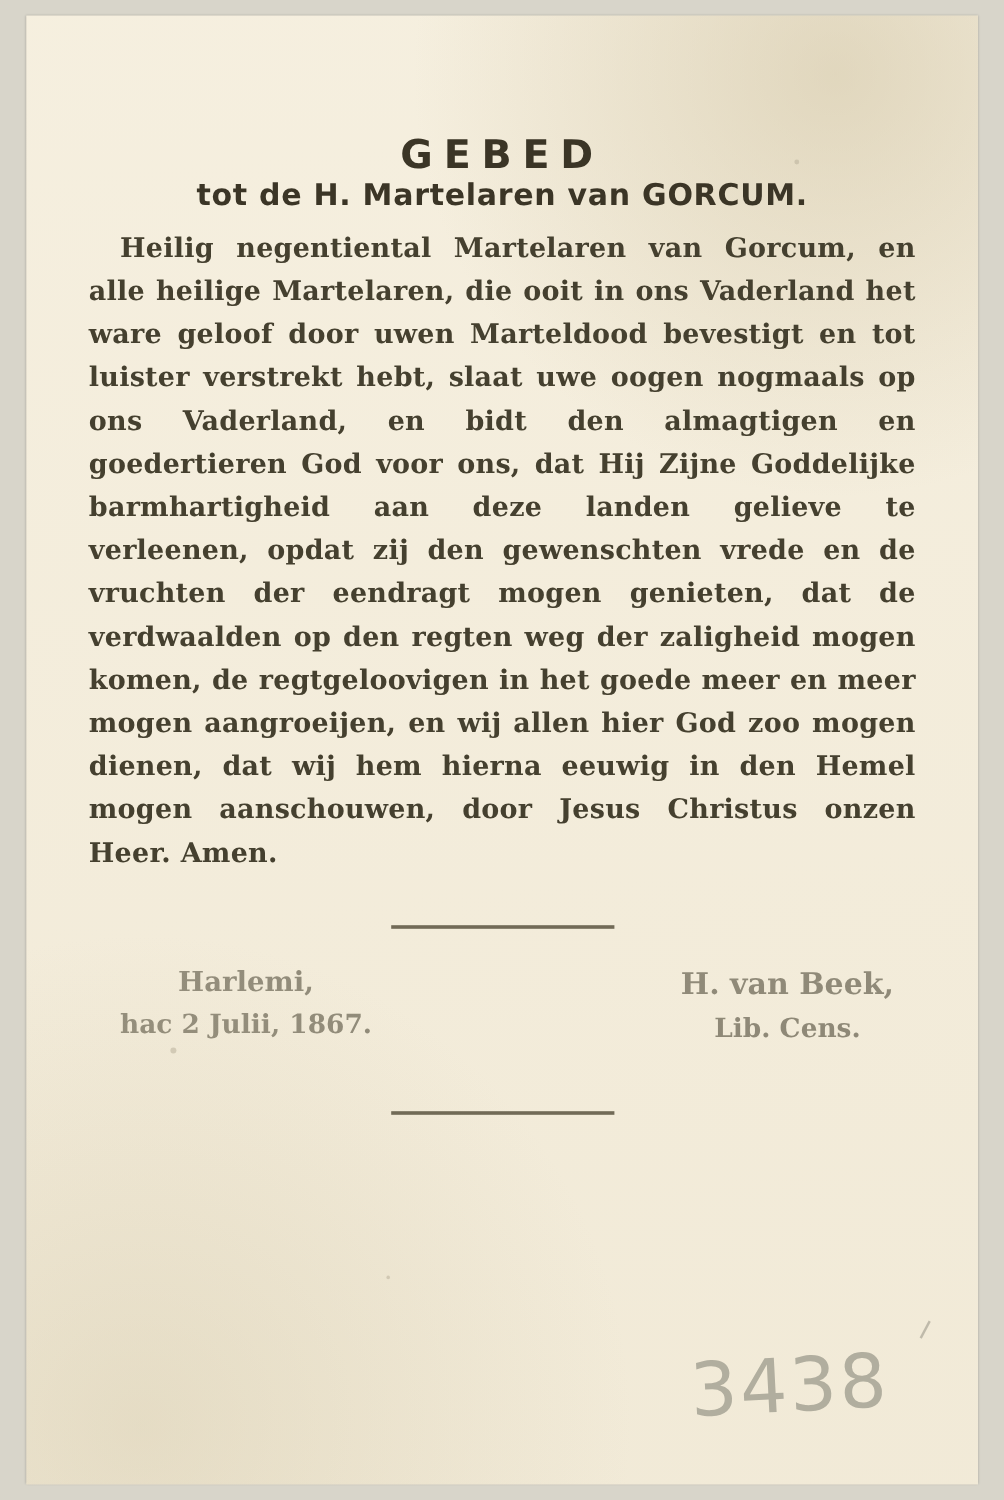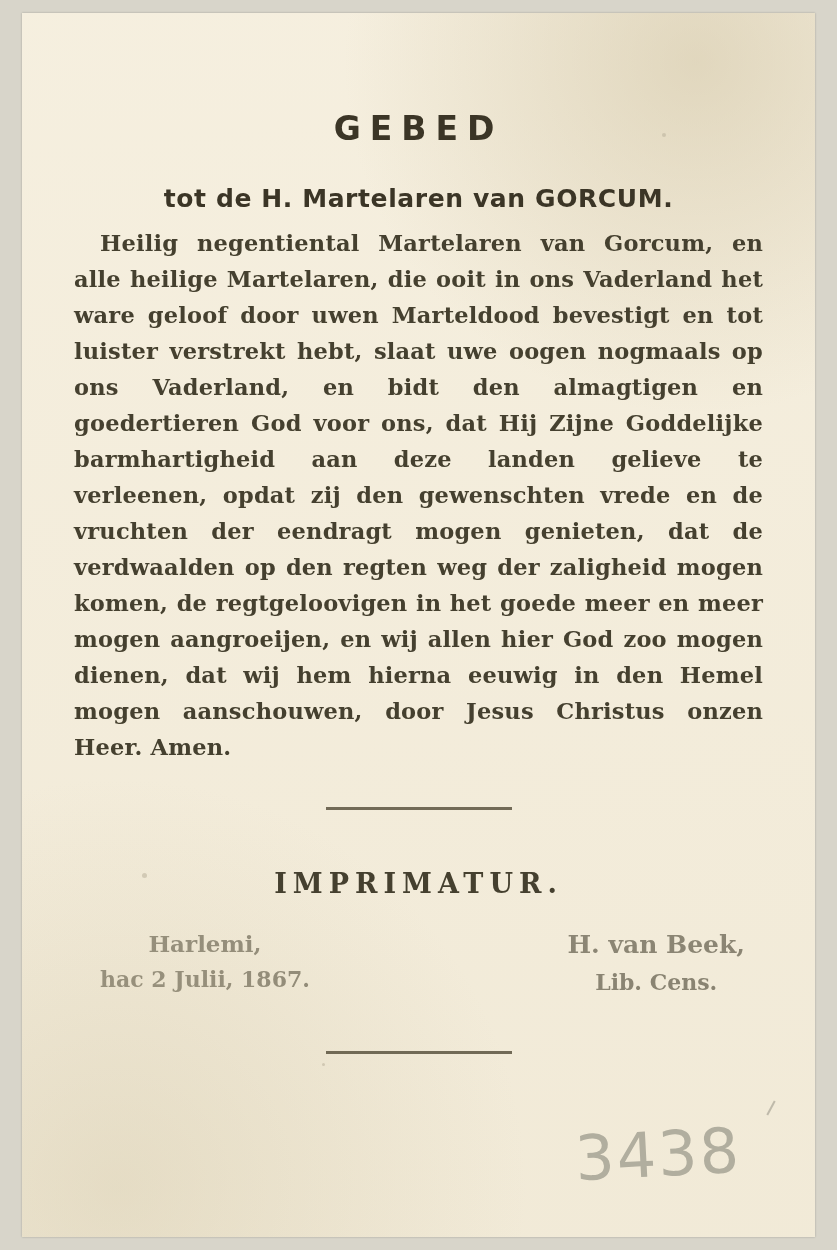--- a/index.html
+++ b/index.html
@@ -52,21 +52,20 @@
     color: #3b3526;
     margin-top: 96px;
   }
   .subtitle {
     text-align: center;
     font-family: "DejaVu Sans", sans-serif;
     font-weight: bold;
     font-size: 25px;
     letter-spacing: 0.6px;
     color: #3b3526;
-    margin-top: 36px;
   }
   .prayer {
     margin-top: 12px;
     font-family: "DejaVu Serif", serif;
     font-weight: bold;
     font-size: 22.5px;
     line-height: 1.60;
     color: #45402f;
     text-align: justify;
     text-align-last: left;
@@ -171,21 +170,20 @@
     <div class="content">
 
       <div class="title">GEBED</div>
 
       <div class="subtitle">tot de H. Martelaren van GORCUM.</div>
 
       <div class="prayer"><span class="indent"></span><span>Heilig negentiental Martelaren van Gorcum, en alle heilige Martelaren, die ooit in ons Vaderland het ware geloof door uwen Marteldood bevestigt en tot luister verstrekt hebt, slaat uwe oogen nogmaals op ons Vaderland, en bidt den almagtigen en goedertieren God voor ons, dat Hij Zijne Goddelijke barmhartigheid aan deze landen gelieve te verleenen, opdat zij den gewenschten vrede en de vruchten der eendragt mogen genieten, dat de verdwaalden op den regten weg der zaligheid mogen komen, de regtgeloovigen in het goede meer en meer mogen aangroeijen, en wij allen hier God zoo mogen dienen, dat wij hem hierna eeuwig in den Hemel mogen aanschouwen, door Jesus Christus onzen Heer. Amen.</span></div>
 
       <div class="rule rule-top"></div>
 
-      <div class="imprimatur">IMPRIMATUR.</div>
     </div>
 
     <div class="signblock">
       <div class="place">
         <span>Harlemi,</span>
         <span class="date">hac 2 Julii, 1867.</span>
       </div>
       <div class="signer">
         <span>H. van Beek,</span>
         <span class="role">Lib. Cens.</span>

